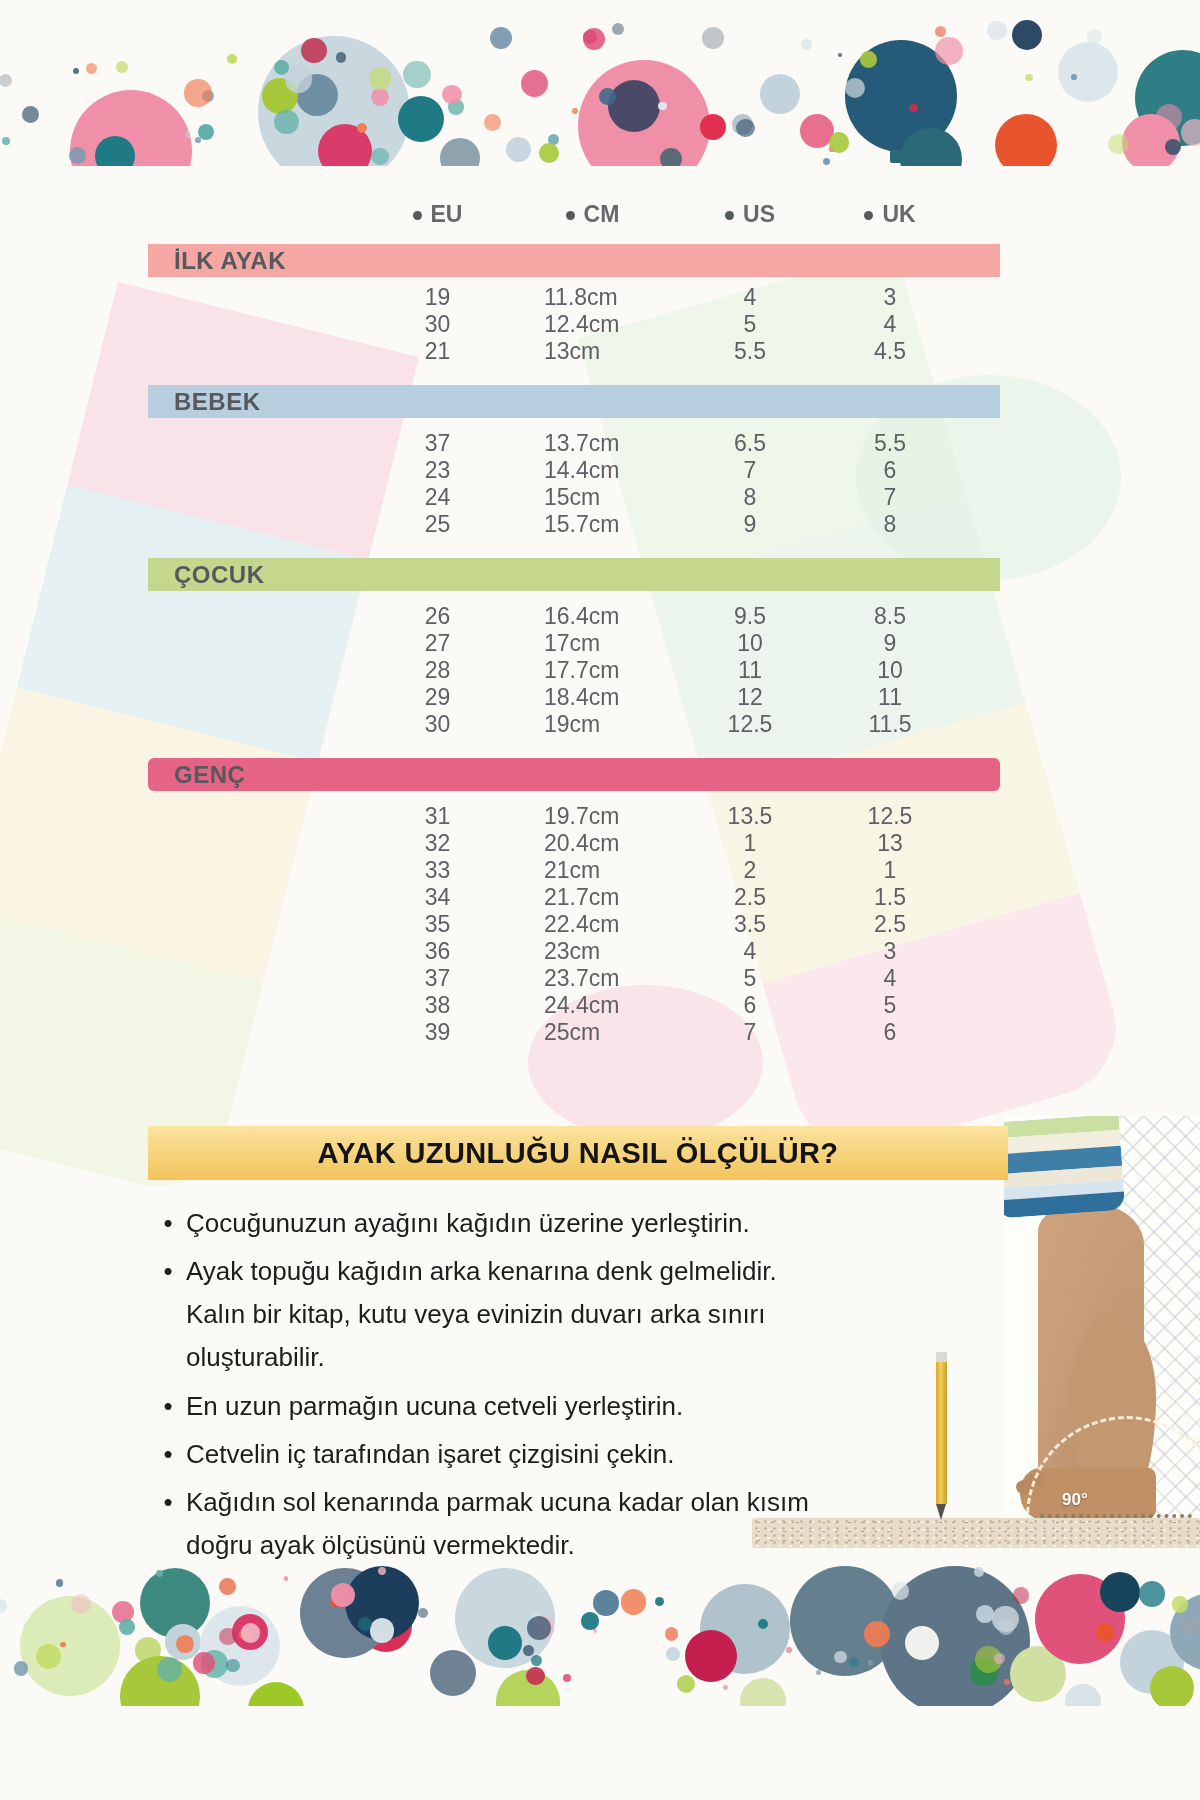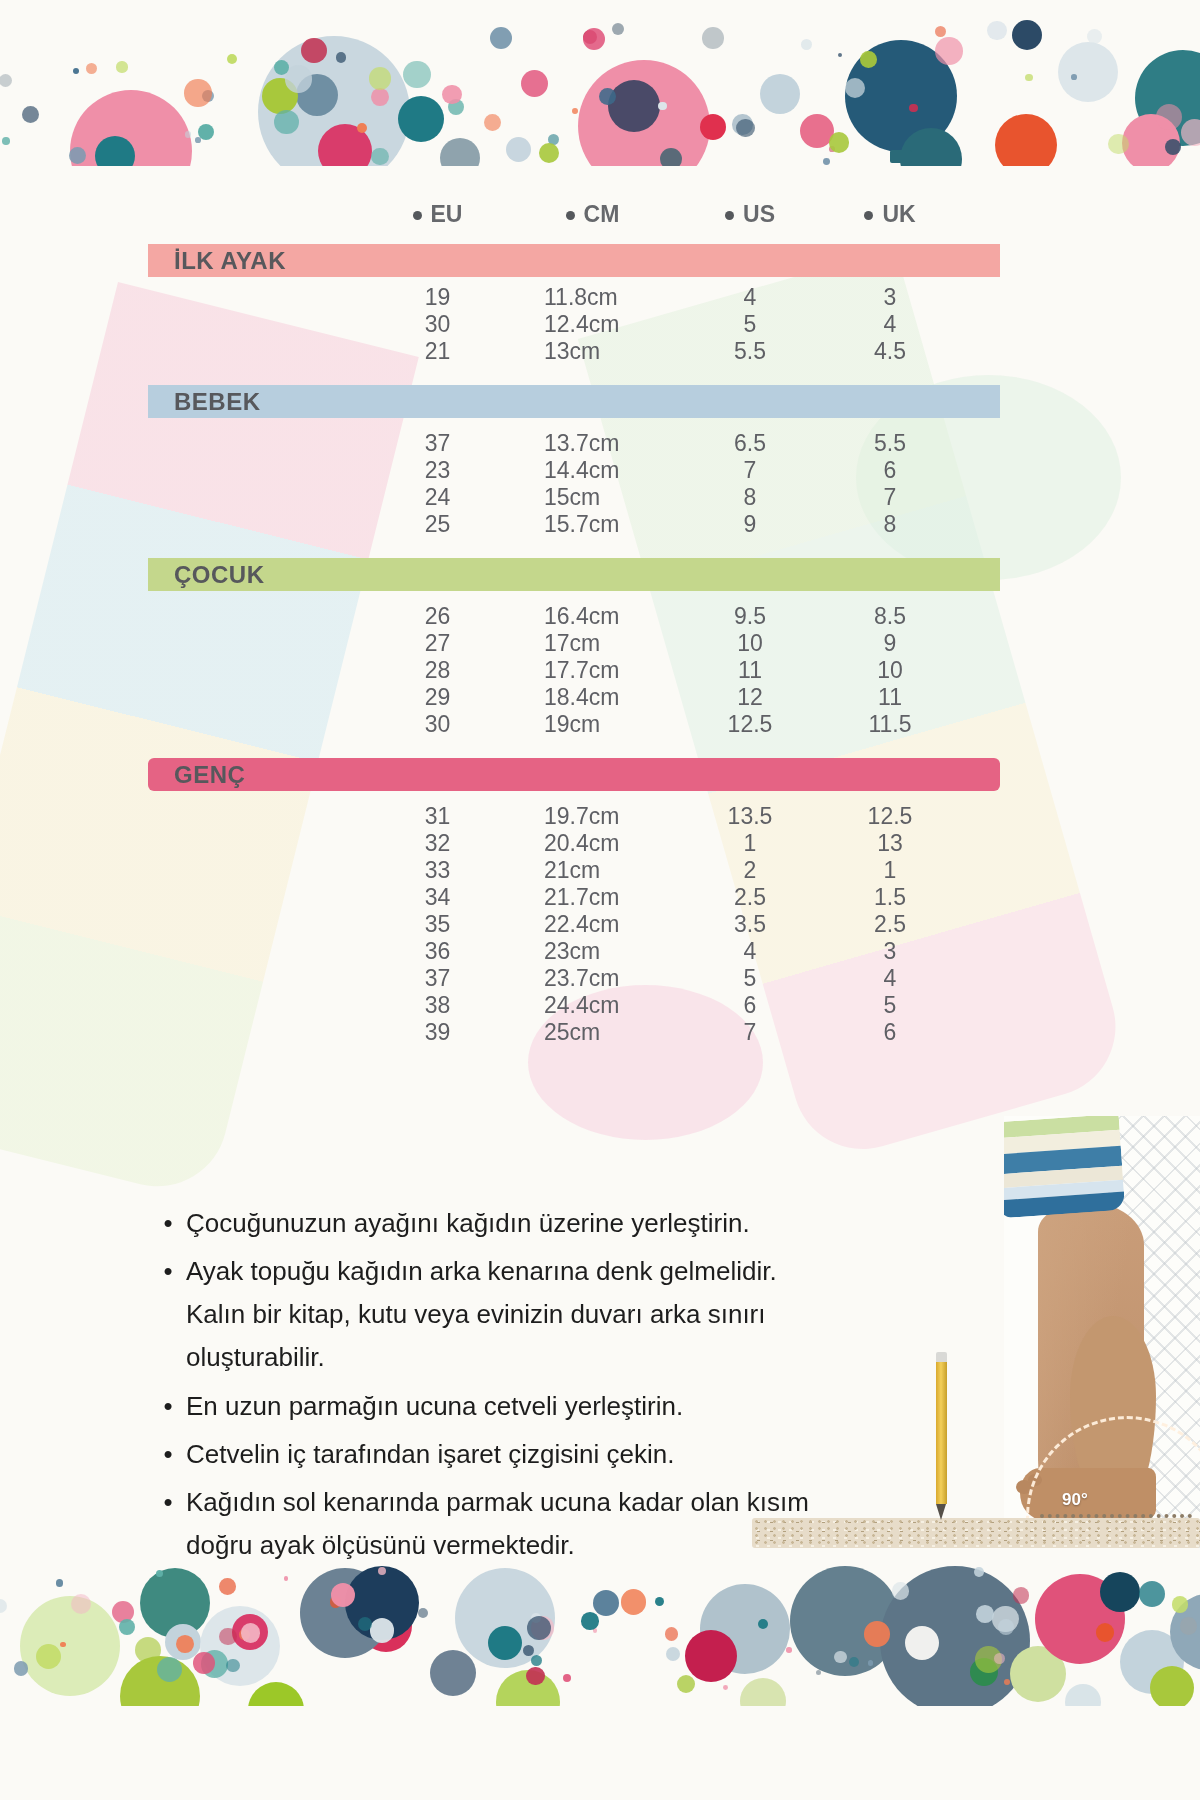--- a/index.html
+++ b/index.html
@@ -445,20 +445,23 @@
       </div>
       <div class="chart-grid srow">
         <div></div>
         <div class="c-eu">39</div>
         <div class="c-cm">25cm</div>
         <div class="c-us">7</div>
         <div class="c-uk">6</div>
       </div>
     </div>
 
+  <div class="mtitle">
+    <span>AYAK UZUNLUĞU NASIL ÖLÇÜLÜR?</span>
+  </div>
   <div class="bullets">
       <div class="bullet">
         <div class="bmark">•</div>
         <div>Çocuğunuzun ayağını kağıdın üzerine yerleştirin.</div>
       </div>
       <div class="bullet">
         <div class="bmark">•</div>
         <div>Ayak topuğu kağıdın arka kenarına denk gelmelidir. Kalın bir kitap, kutu veya evinizin duvarı arka sınırı oluşturabilir.</div>
       </div>
       <div class="bullet">

